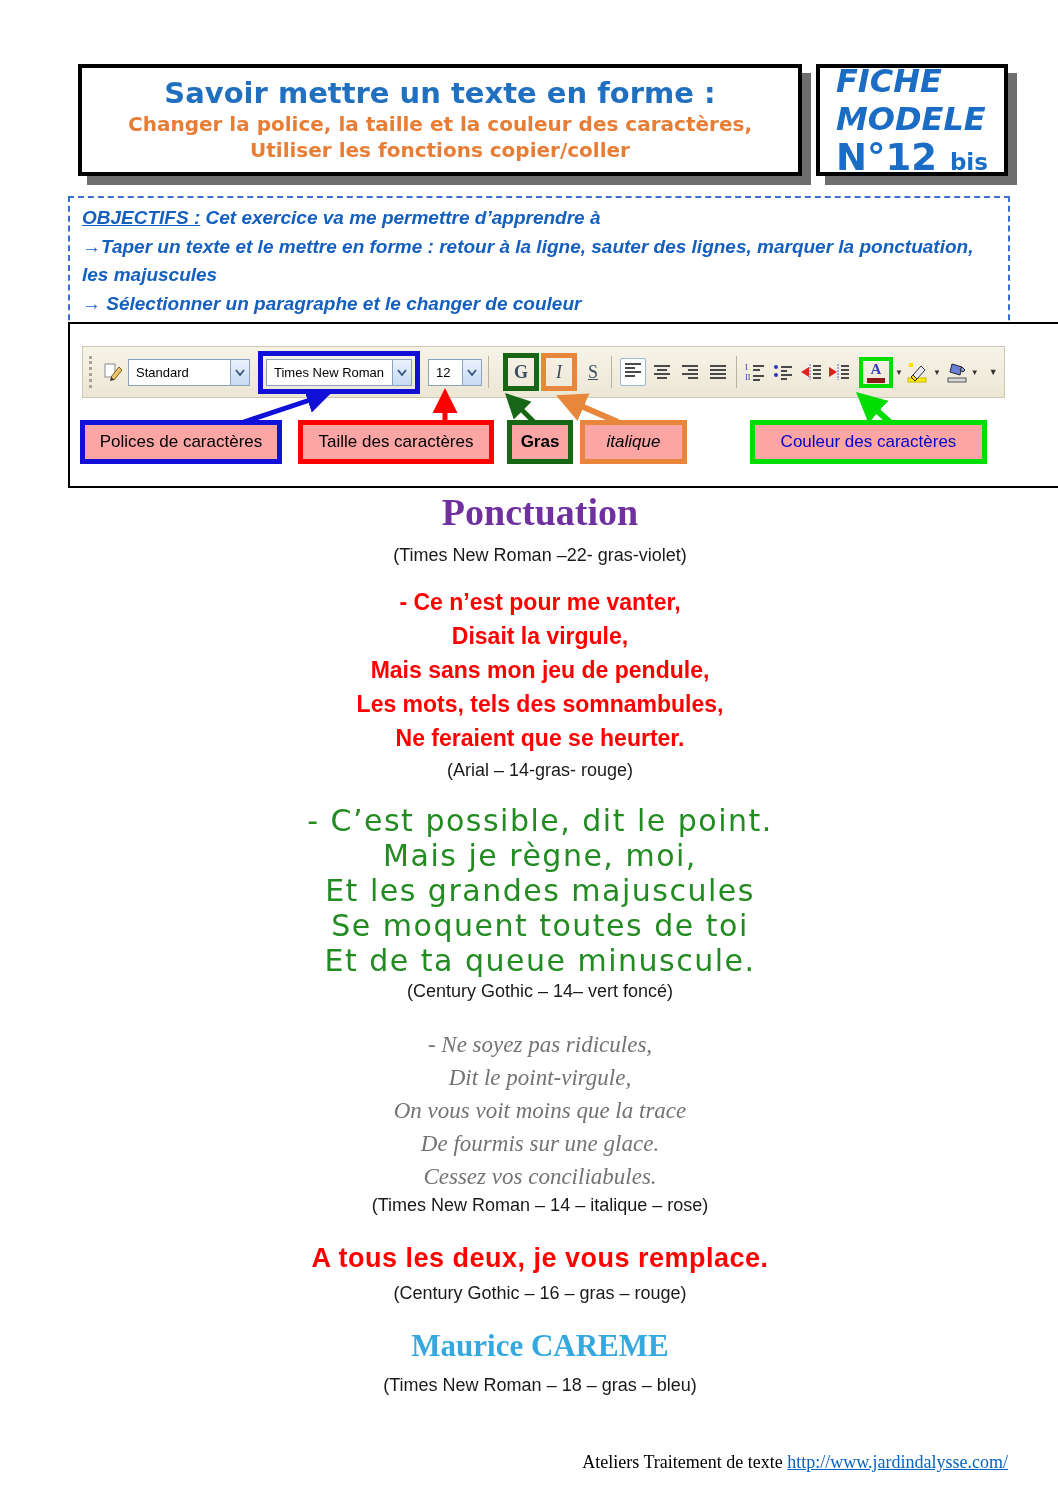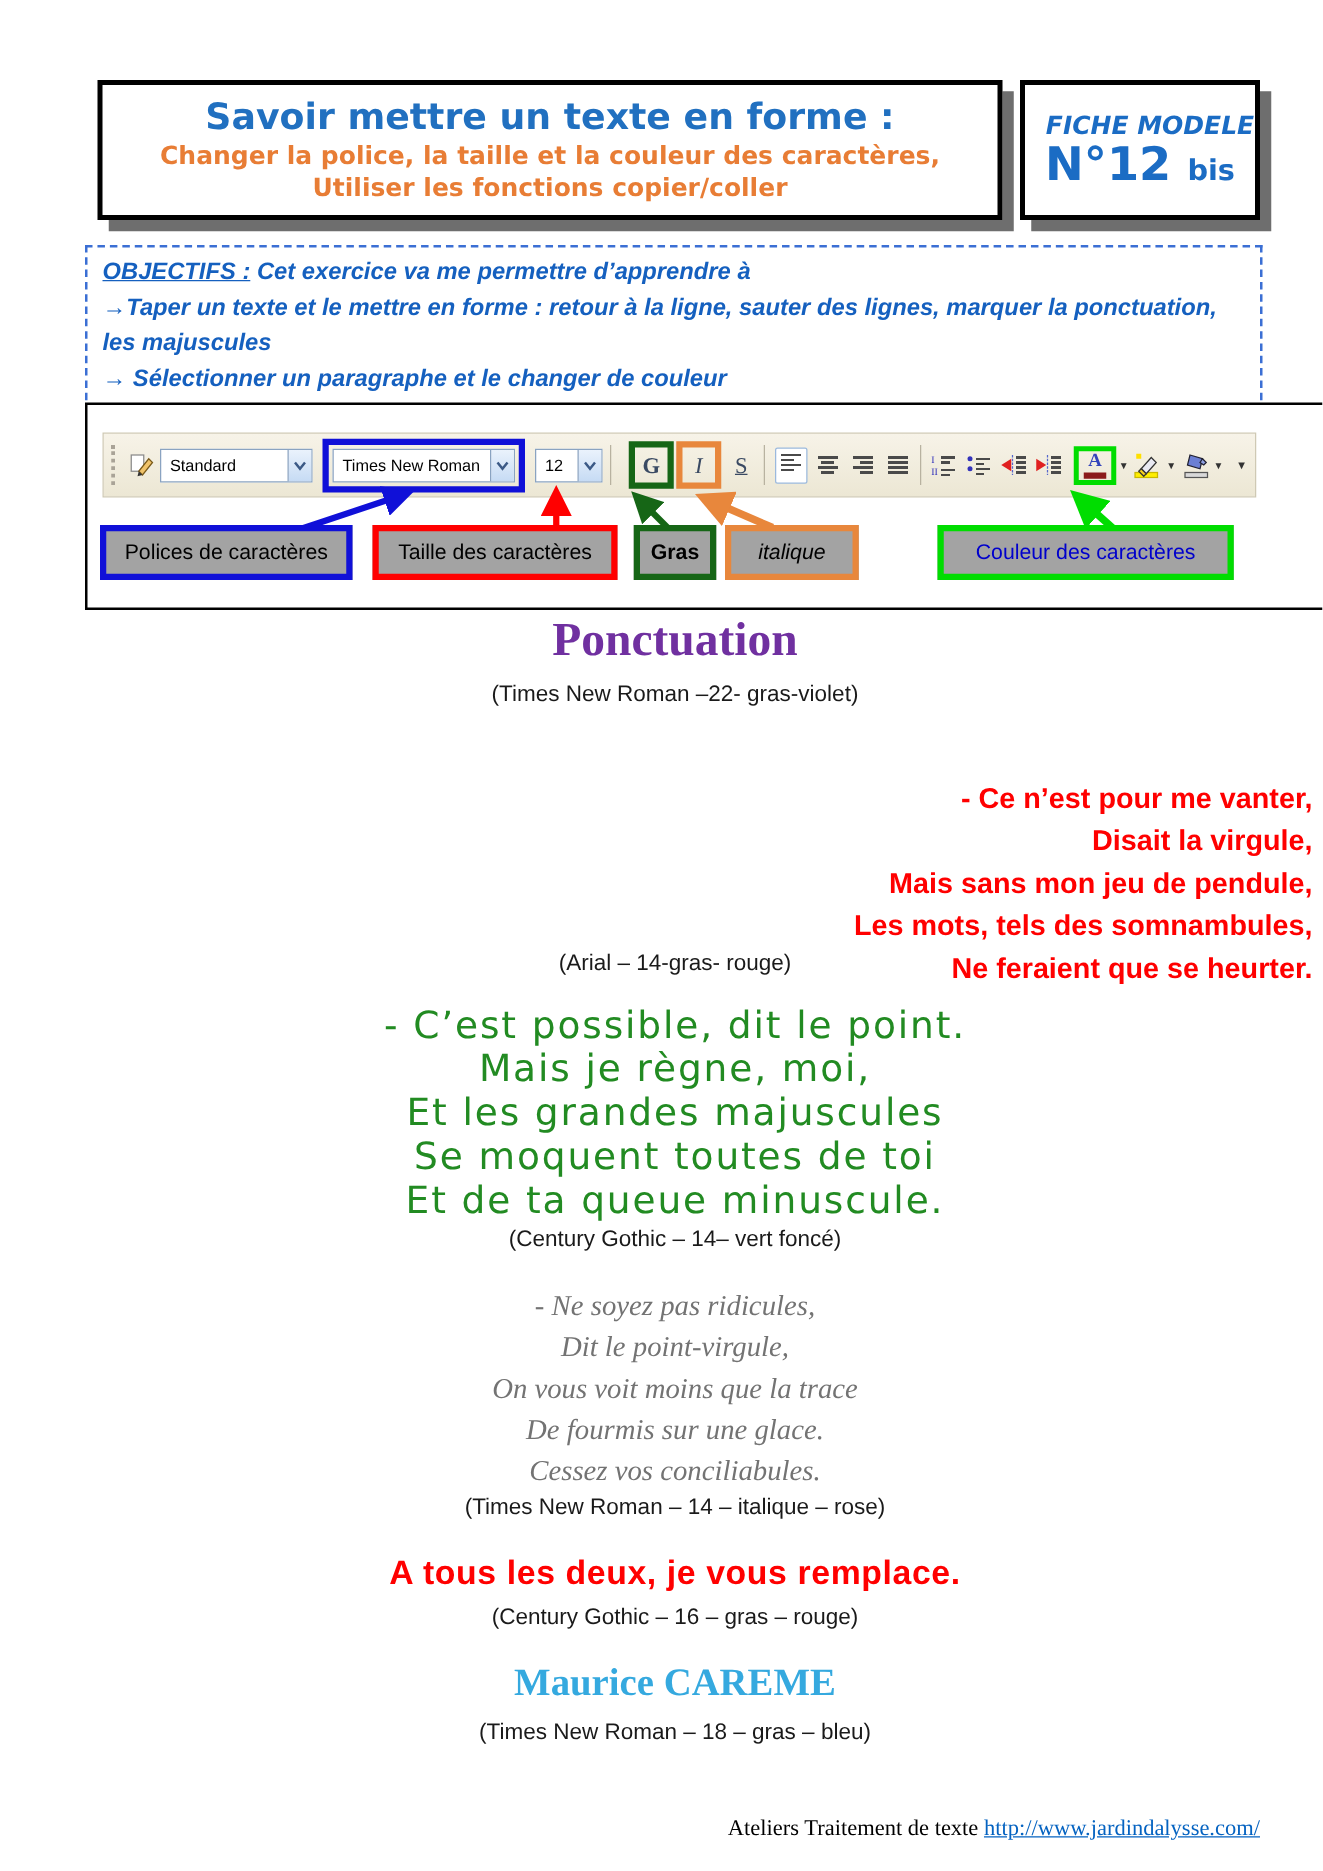--- a/index.html
+++ b/index.html
@@ -6,21 +6,21 @@
   .page{position:relative;width:1058px;height:1497px;background:#fff;overflow:hidden;
         font-family:"Liberation Sans",sans-serif;color:#000;}
 
   
   .header{position:absolute;left:78px;top:64px;width:930px;height:112px;display:flex;gap:14px;}
   .hbox{border:4px solid #000;background:#fff;box-shadow:9px 9px 0 #6e6e6e;box-sizing:border-box;}
   .hbox-left{flex:1;display:flex;flex-direction:column;align-items:center;justify-content:center;}
   .hbox-right{width:192px;display:flex;flex-direction:column;align-items:center;justify-content:center;z-index:2;}
   .h-title{font-family:"DejaVu Sans",sans-serif;font-weight:bold;font-size:29px;color:#2170C0;line-height:1.15;}
   .h-sub{font-family:"DejaVu Sans",sans-serif;font-weight:bold;font-size:20px;color:#E87D35;line-height:1.3;}
-  .badge-title{font-style:italic;font-weight:bold;font-size:20px;color:#1B6CC4;font-family:"DejaVu Sans",sans-serif;margin-left:16px;}
+  .badge-title{font-style:italic;font-weight:bold;font-size:32px;color:#1B6CC4;font-family:"DejaVu Sans",sans-serif;margin-left:16px;}
   .badge-num{font-weight:bold;font-size:37px;color:#1B6CC4;font-family:"DejaVu Sans",sans-serif;line-height:1.1;}
   .badge-num .bis{font-size:23px;}
 
   
   .objectives{position:absolute;left:68px;top:196px;width:942px;box-sizing:border-box;
               border:2px dashed #3B6FD4;padding:6px 12px 10px 12px;color:#1560BF;
               font-style:italic;font-weight:bold;font-size:19px;line-height:1.5;}
   .obj-head{text-decoration:underline;}
   .obj-item{font-weight:bold;}
 
@@ -50,36 +50,36 @@
   .fmt.u{text-decoration:underline;}
   .alignsel{border:1px solid #9bb9dd;background:#fff;border-radius:2px;padding:2px;margin-left:2px;}
   .tico{margin-left:4px;}
   .acolor{display:flex;flex-direction:column;align-items:center;width:22px;}
   .acolor .al{font-family:"Liberation Serif",serif;font-weight:bold;font-size:15px;color:#3344bb;line-height:15px;}
   .acolor .bar{width:18px;height:5px;background:#8b1a1a;margin-top:1px;}
   .ddv{font-size:8px;color:#333;margin-left:2px;}
   .overflow{margin-left:10px;font-size:9px;color:#333;}
 
   
-  .callout{position:absolute;top:96px;height:44px;box-sizing:border-box;background:#a3a3a3;
+  .callout{position:absolute;top:96px;height:44px;box-sizing:border-box;background:#fca5a5;
            display:flex;align-items:center;justify-content:center;font-size:17px;z-index:6;}
   .co-font{left:10px;width:202px;border:5px solid #1010D8;}
   .co-size{left:228px;width:196px;border:5px solid #FF0000;}
   .co-bold{left:437px;width:66px;border:5px solid #166616;font-weight:bold;}
   .co-italic{left:510px;width:107px;border:5px solid #E8873C;font-style:italic;}
   .co-color{left:680px;width:237px;border:5px solid #00DD00;color:#0000CC;}
   .arrows{position:absolute;left:0;top:0;width:940px;height:166px;z-index:5;pointer-events:none;}
 
   
   .poem{position:absolute;left:30px;top:0;width:1020px;text-align:center;}
   .p-abs{position:absolute;left:0;width:100%;}
   .p-title{top:490px;font-family:"Liberation Serif",serif;font-weight:bold;font-size:38px;color:#7030A0;}
   .cap{font-size:18px;color:#1a1a1a;font-family:"Liberation Sans",sans-serif;font-weight:normal;font-style:normal;letter-spacing:0;}
   .cap1{top:545px;}
-  .stanza-red{top:621px;color:#FF0000;font-weight:bold;font-size:23px;line-height:34px;text-align:right;}
+  .stanza-red{top:585px;color:#FF0000;font-weight:bold;font-size:23px;line-height:34px;}
   .cap2{top:760px;}
   .stanza-green{top:803px;color:#228B22;font-size:30px;line-height:35px;font-family:"DejaVu Sans",sans-serif;letter-spacing:1.5px;}
   .cap3{top:981px;}
   .stanza-rose{top:1028px;color:#737373;font-style:italic;font-size:23px;line-height:33px;font-family:"Liberation Serif",serif;}
   .cap4{top:1195px;}
   .closing{top:1243px;color:#FF0000;font-weight:bold;font-size:27px;letter-spacing:0.5px;}
   .cap5{top:1283px;}
   .author{top:1328px;color:#35A9DF;font-weight:bold;font-size:31px;font-family:"Liberation Serif",serif;}
   .cap6{top:1375px;}
 

